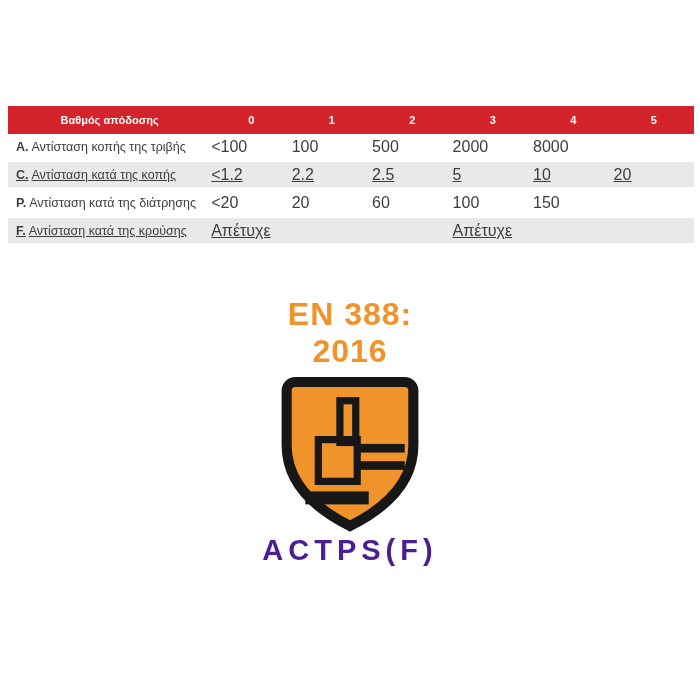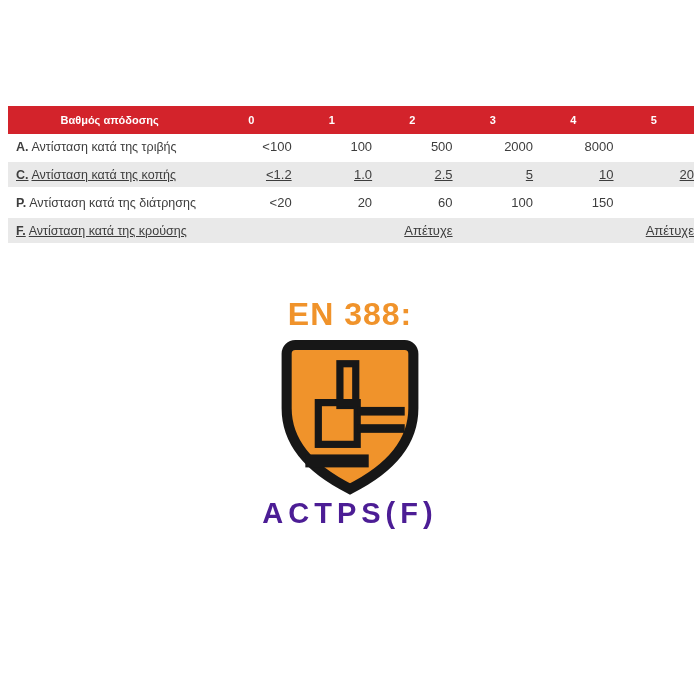--- a/index.html
+++ b/index.html
@@ -13,21 +13,21 @@
     width:686px;margin:106px 0 0 8px;
   }
   table.en388 col.c-lbl{width:202px;}
   table.en388 col.c-val{width:80px;}
   table.en388 thead th{
     background:#d3232b;color:#ffffff;font-size:11px;font-weight:bold;
     height:28px;text-align:center;padding:0;
   }
   table.en388 tbody td{
     height:25px;border-bottom:3px solid #ffffff;
-    font-size:13px;color:#3d3d3d;text-align:right;padding:0;
+    font-size:16px;color:#3d3d3d;text-align:left;padding:0;
     vertical-align:middle;
   }
   table.en388 tbody td.lbl{
     text-align:left;padding-left:8px;font-size:12.5px;
   }
   table.en388 tbody tr.shade td{background:#e9e9e9;text-decoration:underline;}
   .pfx{font-weight:bold;margin-right:3px;}
   tr.boldrow td{font-weight:bold;}
   
   .cert{margin-top:50px;text-align:center;}
@@ -62,32 +62,32 @@
         <th>0</th>
         <th>1</th>
         <th>2</th>
         <th>3</th>
         <th>4</th>
         <th>5</th>
       </tr>
     </thead>
     <tbody>
       <tr>
-        <td class="lbl"><span class="pfx">A.</span><span>Αντίσταση κατά της τριβής</span></td>
+        <td class="lbl"><span class="pfx">A.</span><span>Αντίσταση κοπής της τριβής</span></td>
         <td>&lt;100</td>
         <td>100</td>
         <td>500</td>
         <td>2000</td>
         <td>8000</td>
         <td></td>
       </tr>
       <tr class="shade">
         <td class="lbl"><span class="pfx">C.</span><span>Αντίσταση κατά της κοπής</span></td>
         <td>&lt;1.2</td>
-        <td>1.0</td>
+        <td>2.2</td>
         <td>2.5</td>
         <td>5</td>
         <td>10</td>
         <td>20</td>
       </tr>
       <tr>
         <td class="lbl"><span class="pfx">P.</span><span>Αντίσταση κατά της διάτρησης</span></td>
         <td>&lt;20</td>
         <td>20</td>
         <td>60</td>
@@ -99,20 +99,21 @@
         <td class="lbl"><span class="pfx">F.</span><span>Αντίσταση κατά της κρούσης</span></td>
         <td colspan="3">Απέτυχε</td>
         <td colspan="3">Απέτυχε</td>
       </tr>
     </tbody>
   </table>
 
   <div class="cert">
     <div class="std">
       <div>EN 388:</div>
+      <div>2016</div>
     </div>
 
     <svg class="shield" viewBox="0 0 100 108" xmlns="http://www.w3.org/2000/svg">
 
       <path d="M12 4 H88 A6 6 0 0 1 94 10 V48 C94 72 78 90 50 104 C22 90 6 72 6 48 V10 A6 6 0 0 1 12 4 Z" fill="#f0932b" stroke="#171717" stroke-width="7"></path>
 
       <rect x="43" y="17" width="11" height="29" fill="none" stroke="#171717" stroke-width="5"></rect>
       <rect x="28" y="44" width="27" height="29" fill="none" stroke="#171717" stroke-width="5"></rect>
       <rect x="55" y="47" width="33" height="6" fill="#171717"></rect>
       <rect x="55" y="59" width="33" height="6" fill="#171717"></rect>

